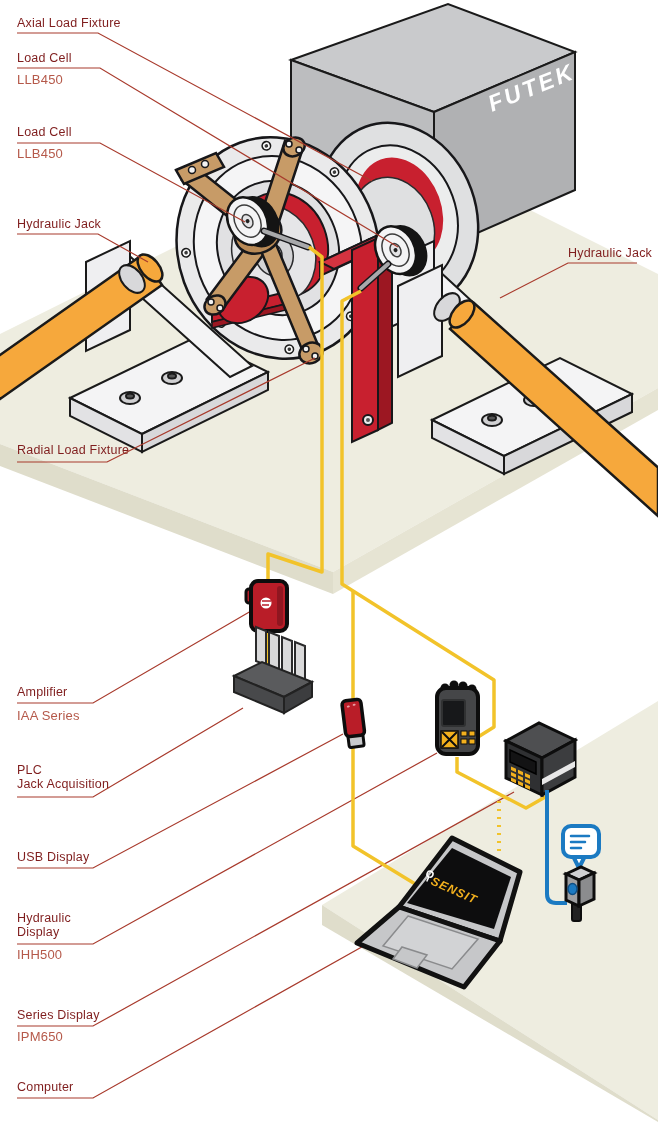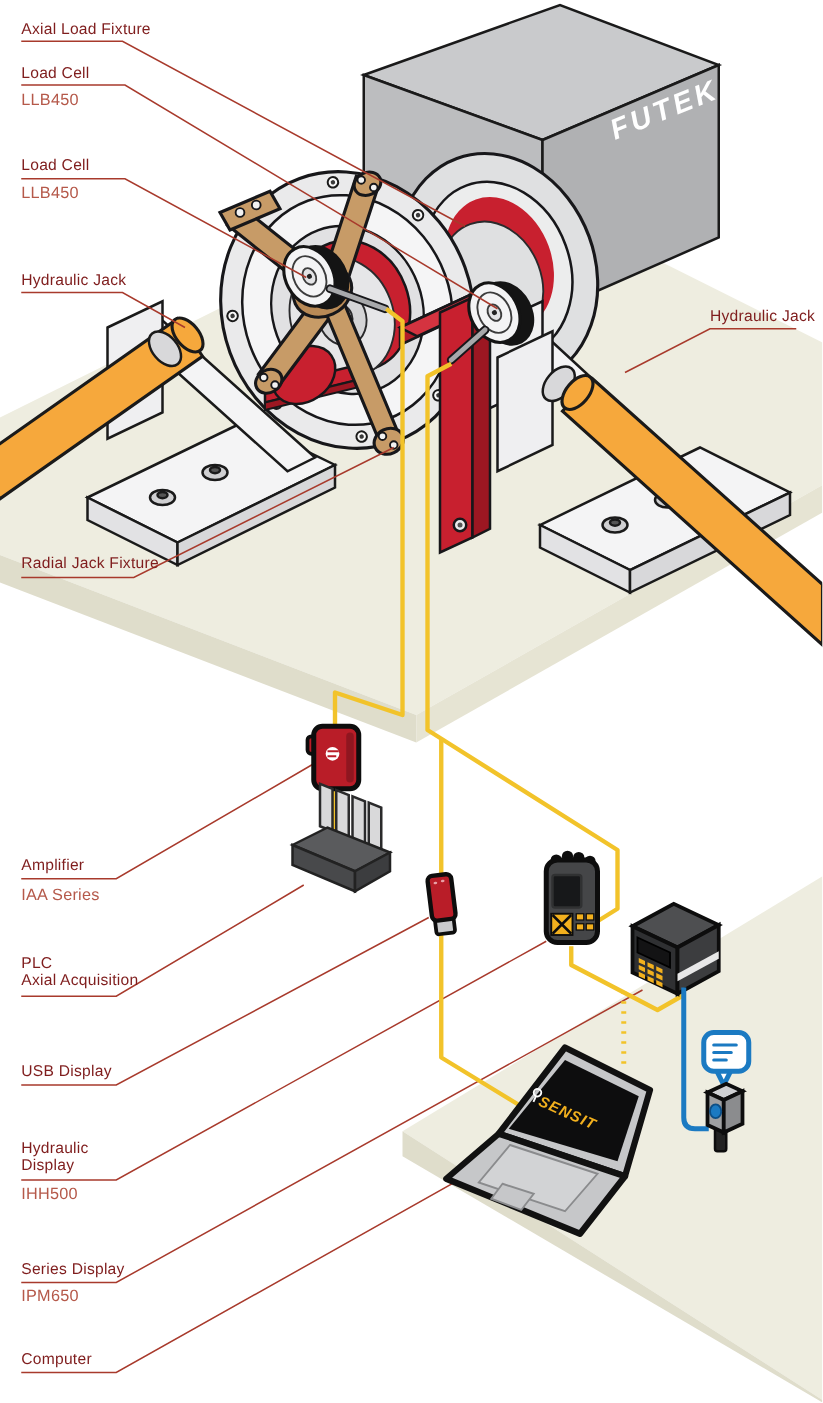--- a/index.html
+++ b/index.html
@@ -278,27 +278,27 @@
 
   <div class="lt" style="left:17px;top:51px">Load Cell</div>
   <div class="lm" style="left:17px;top:74px">LLB450</div>
 
   <div class="lt" style="left:17px;top:125px">Load Cell</div>
   <div class="lm" style="left:17px;top:148px">LLB450</div>
 
   <div class="lt" style="left:17px;top:217px">Hydraulic Jack</div>
   <div class="lt" style="left:568px;top:246px">Hydraulic Jack</div>
 
-  <div class="lt" style="left:17px;top:443px">Radial Jack Fixture</div>
+  <div class="lt" style="left:17px;top:443px">Radial Load Fixture</div>
 
   <div class="lt" style="left:17px;top:685px">Amplifier</div>
   <div class="lm" style="left:17px;top:710px">IAA Series</div>
 
   <div class="lt" style="left:17px;top:763px">PLC</div>
-  <div class="lt" style="left:17px;top:777px">Axial Acquisition</div>
+  <div class="lt" style="left:17px;top:777px">Jack Acquisition</div>
 
   <div class="lt" style="left:17px;top:850px">USB Display</div>
 
   <div class="lt" style="left:17px;top:911px">Hydraulic</div>
   <div class="lt" style="left:17px;top:925px">Display</div>
   <div class="lm" style="left:17px;top:949px">IHH500</div>
 
   <div class="lt" style="left:17px;top:1008px">Series Display</div>
   <div class="lm" style="left:17px;top:1031px">IPM650</div>
 

